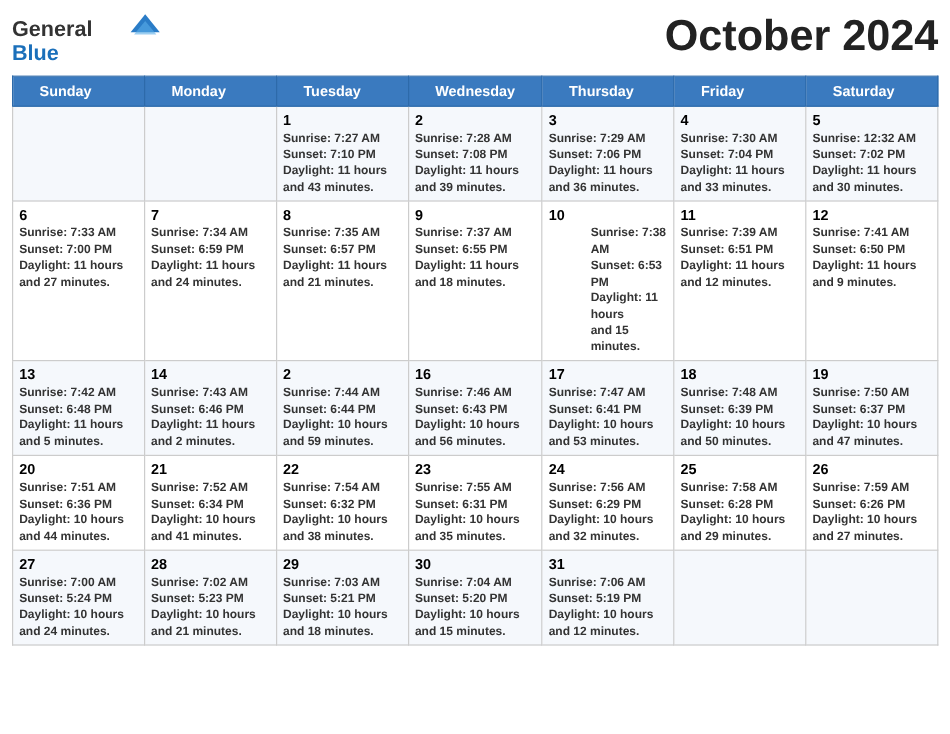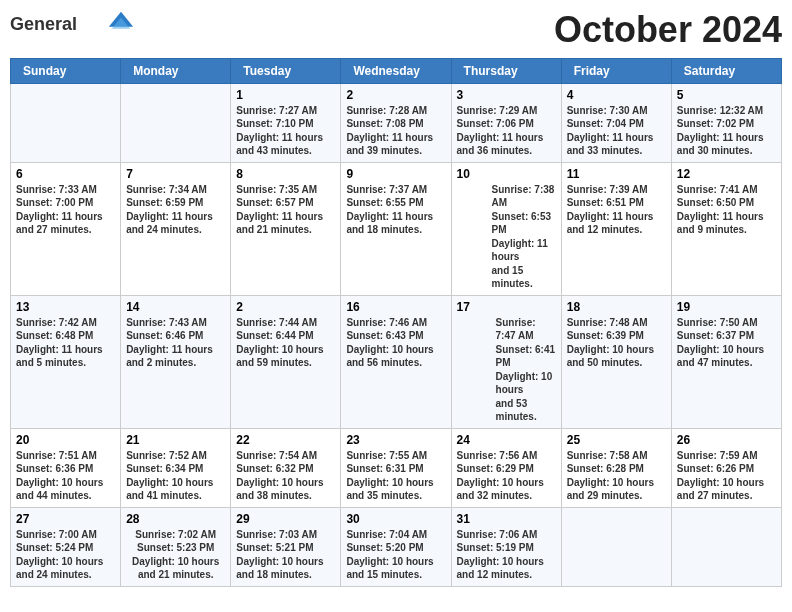--- a/index.html
+++ b/index.html
@@ -41,21 +41,21 @@
     }
     table {
       width: 100%;
       border-collapse: collapse;
       font-size: 11px;
     }
     thead tr th {
       background-color: #3a7abf;
       color: #fff;
       text-align: left;
-      padding: 5px 12px;
+      padding: 5px 22px;
       font-size: 12px;
       font-weight: bold;
       border: 1px solid #2d6aaa;
     }
     tbody tr td {
       border: 1px solid #ccc;
       padding: 4px 5px;
       vertical-align: top;
       width: 110px;
       min-height: 80px;
@@ -88,20 +88,21 @@
 <div class="header">
   <div class="logo">
     <div>
       <div style="display:flex;align-items:center;gap:28px;">
         <span class="logo-general" style="font-size:18px;font-weight:bold;color:#333;">General</span>
         <svg class="logo-icon" viewBox="0 0 30 30">
           <polygon points="15,2 28,18 2,18" fill="#2a7cc7"></polygon>
           <polygon points="15,8 25,20 5,20" fill="#5aaee8" opacity="0.6"></polygon>
         </svg>
       </div>
+      <div style="color:#1a6fba;font-size:18px;font-weight:bold;margin-top:-4px;">Blue</div>
     </div>
   </div>
   <div class="title-block">
     <div class="month-title">October 2024</div>
   </div>
 </div>
 
 <table>
   <thead>
     <tr>
@@ -229,21 +230,21 @@
         </td>
         <td>
           <span class="day-num">16</span>
           <div class="day-info" style="white-space: pre-line;">Sunrise: 7:46 AM
 Sunset: 6:43 PM
 Daylight: 10 hours
 and 56 minutes.</div>
         </td>
         <td>
           <span class="day-num">17</span>
-          <div class="day-info" style="white-space: pre-line; margin-left: 39px;">Sunrise: 7:47 AM
+          <div class="day-info" style="white-space: pre-line;">Sunrise: 7:47 AM
 Sunset: 6:41 PM
 Daylight: 10 hours
 and 53 minutes.</div>
         </td>
         <td>
           <span class="day-num">18</span>
           <div class="day-info" style="white-space: pre-line;">Sunrise: 7:48 AM
 Sunset: 6:39 PM
 Daylight: 10 hours
 and 50 minutes.</div>
@@ -310,21 +311,21 @@
       <tr>
         <td>
           <span class="day-num">27</span>
           <div class="day-info" style="white-space: pre-line;">Sunrise: 7:00 AM
 Sunset: 5:24 PM
 Daylight: 10 hours
 and 24 minutes.</div>
         </td>
         <td>
           <span class="day-num">28</span>
-          <div class="day-info" style="white-space: pre-line; text-align: center;">Sunrise: 7:02 AM
+          <div class="day-info" style="white-space: pre-line;">Sunrise: 7:02 AM
 Sunset: 5:23 PM
 Daylight: 10 hours
 and 21 minutes.</div>
         </td>
         <td>
           <span class="day-num">29</span>
           <div class="day-info" style="white-space: pre-line;">Sunrise: 7:03 AM
 Sunset: 5:21 PM
 Daylight: 10 hours
 and 18 minutes.</div>

